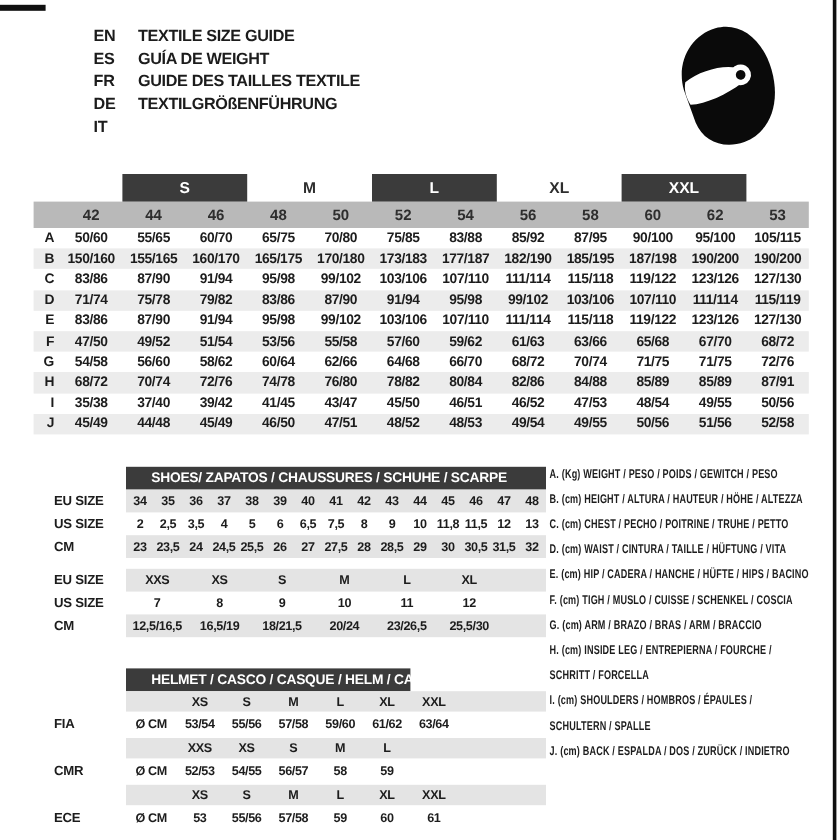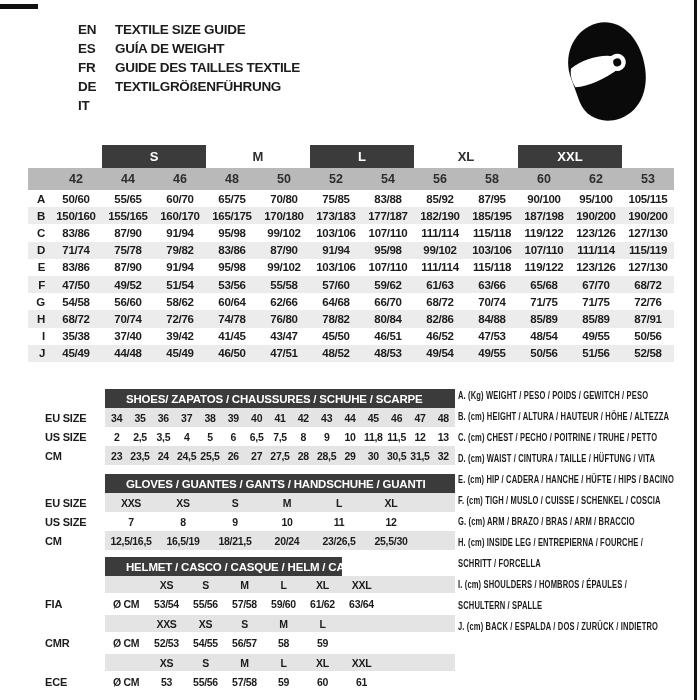--- a/index.html
+++ b/index.html
@@ -326,21 +326,20 @@
             <div>30</div>
             <div>30,5</div>
             <div>31,5</div>
             <div>32</div>
           </div>
         </div>
       </div>
   </div>
 
   <div class="sub" id="gloves">
-    <div class="sub-title">GLOVES / GUANTES / GANTS / HANDSCHUHE / GUANTI</div>
     <div class="sub-rows">
         <div class="srow h19">
           <div class="slabel">EU SIZE</div>
           <div class="sband cols6 gray">
             <div>XXS</div>
             <div>XS</div>
             <div>S</div>
             <div>M</div>
             <div>L</div>
             <div>XL</div>

